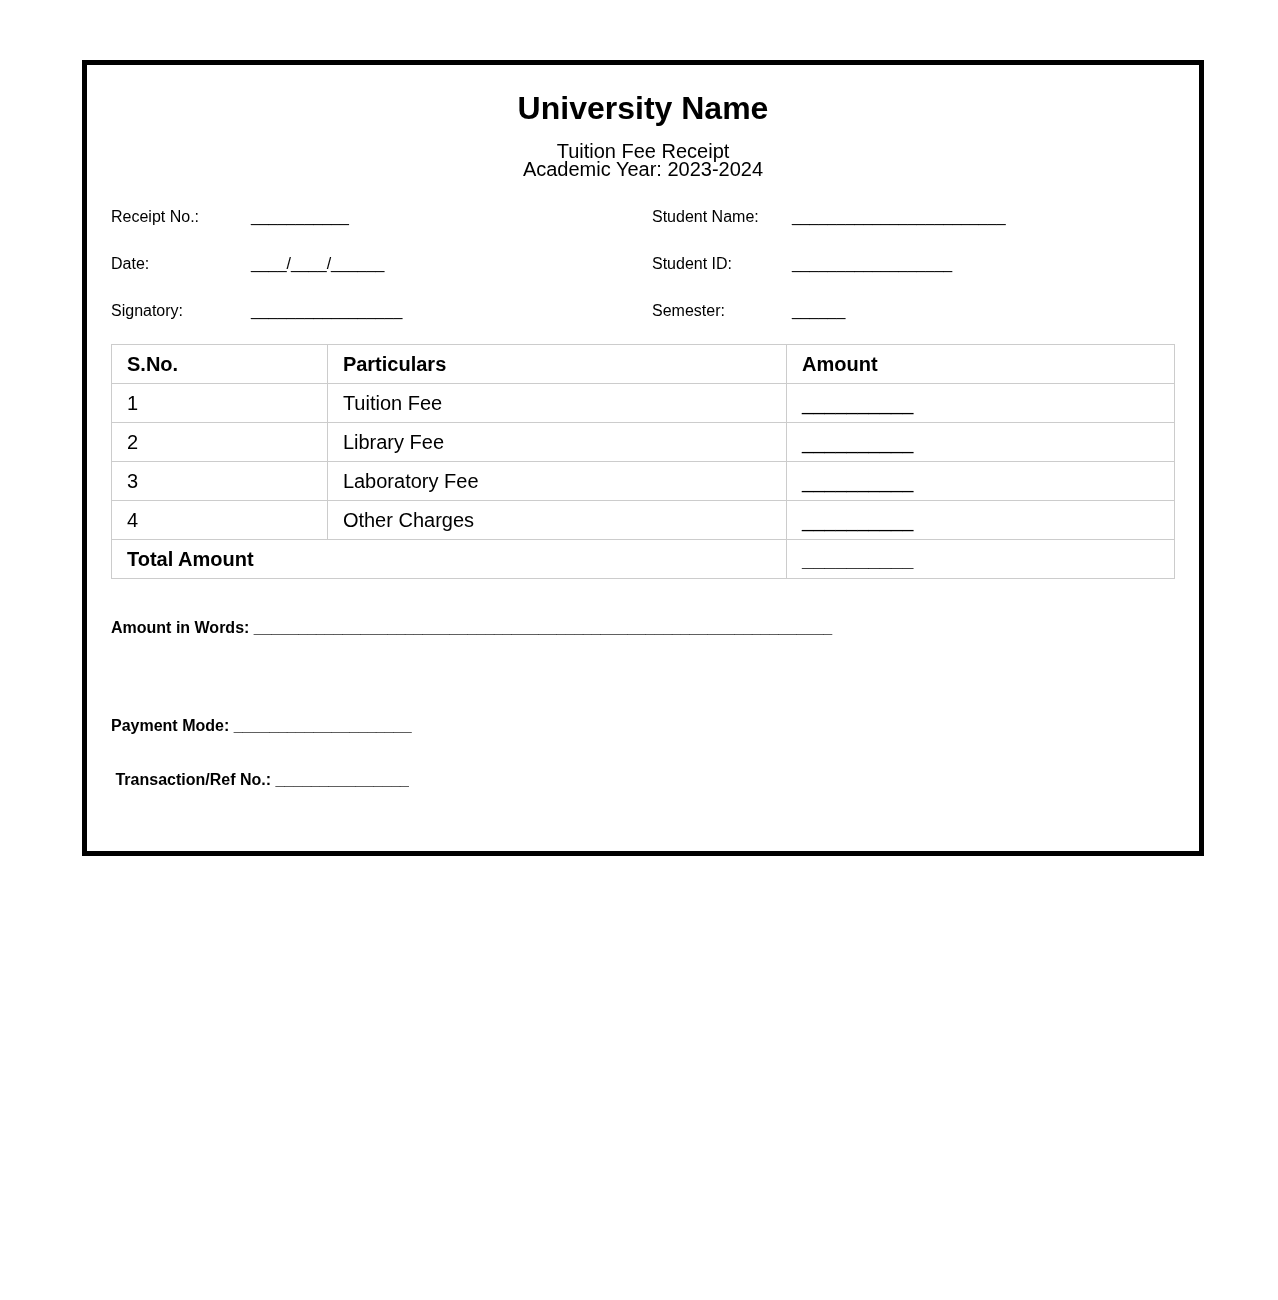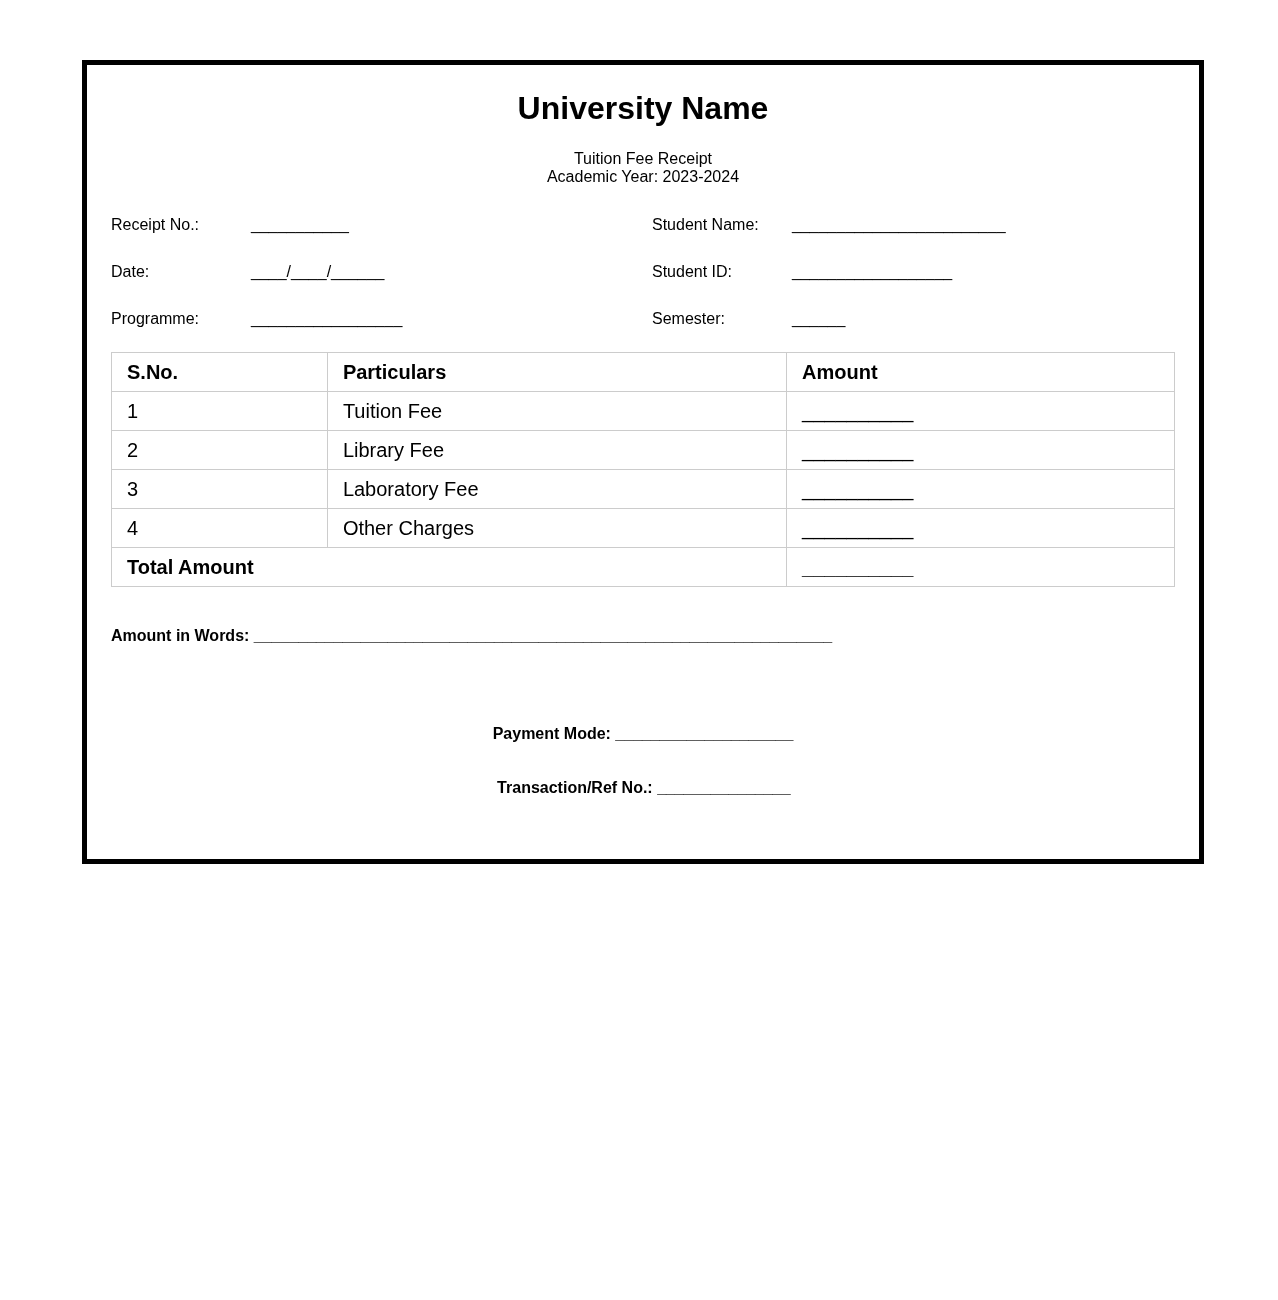--- a/index.html
+++ b/index.html
@@ -28,23 +28,23 @@
       text-align: center;
       margin-bottom: 30px;
     }
     .title {
       font-size: 32px;
       font-weight: bold;
       margin: 0;
       line-height: 38px;
     }
     .subtitle {
-      margin-top: 23px;
-      line-height: 18px;
-      font-size: 16px;
+      margin-top: 15px;
+      line-height: 18px;
+      font-size: 20px;
     }
     .info-grid {
       display: grid;
       grid-template-columns: 512px 512px;
       column-gap: 40px;
       row-gap: 16px;
       margin-bottom: 24px;
       gap: 29px;
     }
     .info-row {
@@ -83,21 +83,21 @@
     .amt-blank { white-space: pre; }
     .total-row td { font-weight: bold; }
     .words {
       font-weight: bold;
       line-height: 18px;
       margin-bottom: 36px;
       white-space: pre;
     }
     .bottom {
       display: flex;
-      justify-content: center;
+      justify-content: space-between;
       align-items: flex-start;
       gap: 28px;
     }
     .payment {
       font-weight: bold;
       line-height: 18px;
       margin-top: 8px;
       white-space: pre;
     }
     .signature {
@@ -137,21 +137,21 @@
     </div>
     <div class="info-row">
       <span class="info-label">Date:</span>
       <span class="blank">____/____/______</span>
     </div>
     <div class="info-row">
       <span class="info-label">Student ID:</span>
       <span class="blank">__________________</span>
     </div>
     <div class="info-row">
-      <span class="info-label">Programme:</span>
+      <span class="info-label">Signatory:</span>
       <span class="blank">_________________</span>
     </div>
     <div class="info-row">
       <span class="info-label">Semester:</span>
       <span class="blank">______</span>
     </div>
   </div>
 
   <table class="fees">
     <colgroup>

